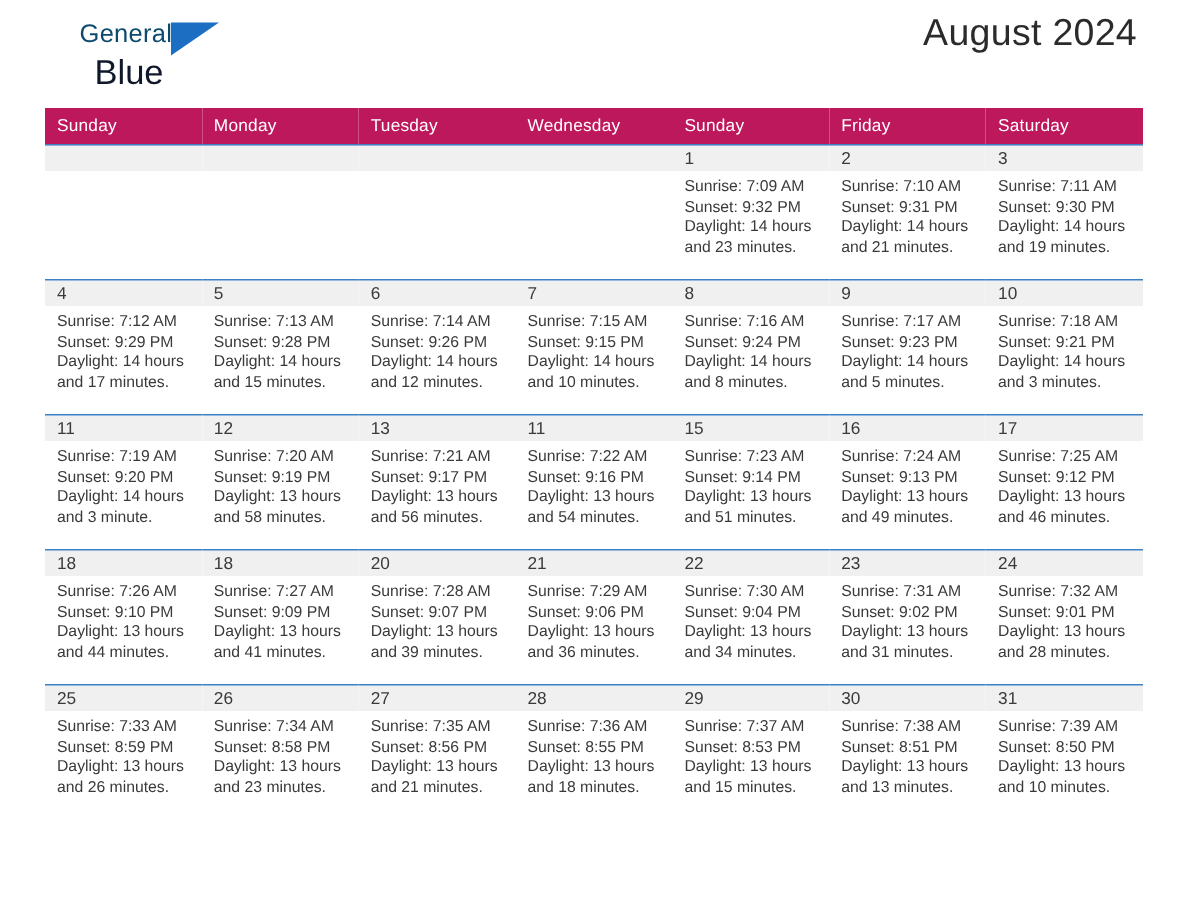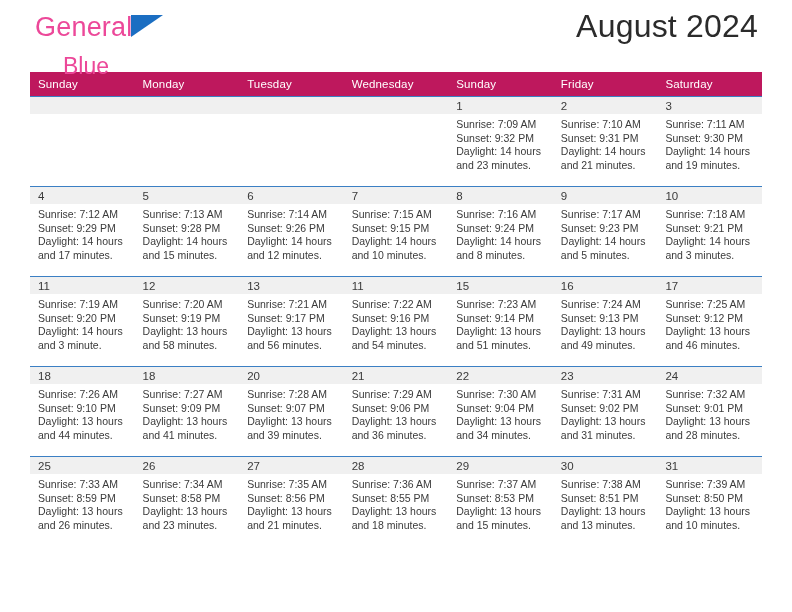--- a/index.html
+++ b/index.html
@@ -30,46 +30,47 @@
   .brand {
     position: absolute;
     left: 5px;
     top: 14px;
     line-height: 1;
     user-select: none;
   }
   .brand-row1 {
     position: relative;
     display: inline-block;
-    font-size: 27px;
-    color: #ec4899;
+    font-size: 17px;
+    color: #0c4a6e;
     letter-spacing: .2px;
+    margin-left: 18px;
   }
   .brand-tri {
     display: inline-block;
     width: 0;
     height: 0;
     border-left: 32px solid #1b6ec2;
     border-bottom: 22px solid transparent;
     vertical-align: top;
     margin-left: -1px;
     position: relative;
     top: 1px;
   }
   .brand-row2 {
     font-size: 23px;
-    color: #ec4899;
-    margin-top: 14px;
+    color: #0f172a;
+    margin-top: 1px;
     margin-left: 28px;
   }
   .title {
     position: absolute;
     right: 4px;
     top: 8px;
-    font-size: 32px;
+    font-size: 25px;
     color: #2b2b2b;
     font-weight: normal;
     letter-spacing: .2px;
   }
   .subtitle {
     position: absolute;
     right: 4px;
     top: 51px;
     font-size: 14.5px;
     color: #2b2b2b;

